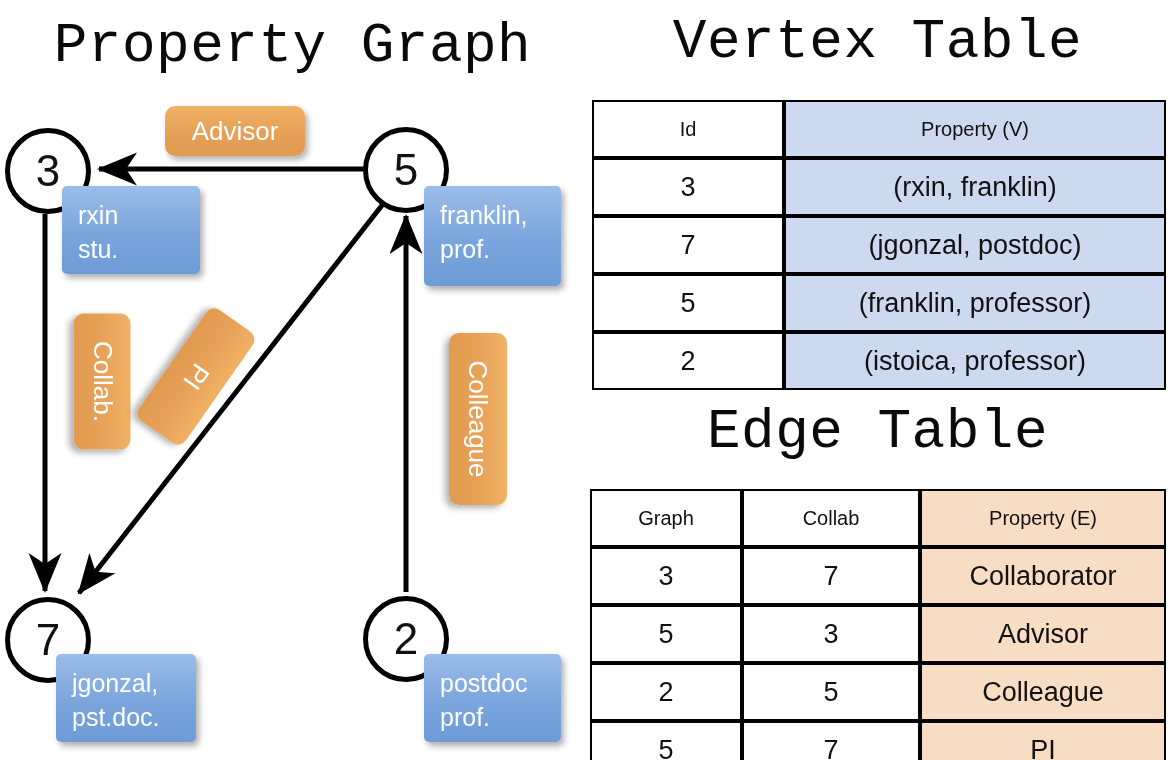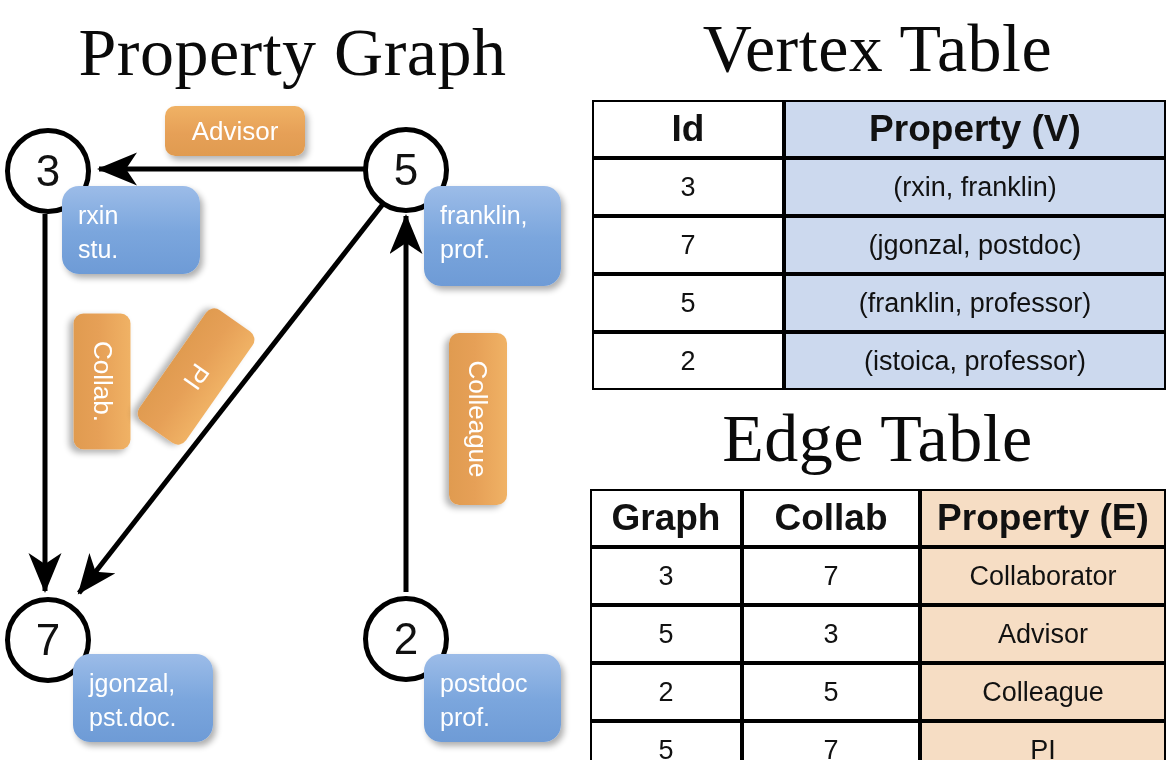--- a/index.html
+++ b/index.html
@@ -12,23 +12,23 @@
     height: 760px;
     position: relative;
     overflow: hidden;
     font-family: "Liberation Sans", sans-serif;
     color: #000000;
   }
 
   
   .title {
     position: absolute;
-    font-family: Liberation Serif, serif;
-    font-weight: 300;
-    font-size: 68px;
+    font-family: Liberation Mono, monospace;
+    font-weight: 300;
+    font-size: 56px;
     letter-spacing: 0.5px;
     color: #0a0a0a;
     white-space: nowrap;
     text-align: center;
     line-height: 1;
   }
   #title-property-graph { left: 0; top: 18px; width: 585px; }
   #title-vertex-table  { left: 585px; top: 14px; width: 585px; }
   #title-edge-table    { left: 585px; top: 404px; width: 585px; }
 
@@ -63,33 +63,33 @@
   }
   #vnode-3 { left: 5px;   top: 128px; }
   #vnode-5 { left: 363px; top: 127px; }
   #vnode-7 { left: 5px;   top: 597px; }
   #vnode-2 { left: 363px; top: 596px; }
 
   
   .blue-box {
     position: absolute;
     background: linear-gradient(to bottom, #9cbce8 0%, #7ba6dd 52%, #6e9bd6 100%);
-    border-radius: 17px;
+    border-radius: 5px;
     box-shadow: 3px 4px 6px rgba(0,0,0,0.32);
     color: #ffffff;
     font-size: 25px;
     font-weight: 300;
     line-height: 1.35;
     padding: 13px 0 0 16px;
     box-sizing: border-box;
     z-index: 8;
   }
   #bluebox-rxin     { left: 62px;  top: 186px; width: 138px; height: 88px; }
   #bluebox-franklin { left: 424px; top: 186px; width: 137px; height: 100px; }
-  #bluebox-jgonzal  { left: 73px;  top: 654px; width: 140px; height: 88px; }
+  #bluebox-jgonzal  { left: 56px;  top: 654px; width: 140px; height: 88px; }
   #bluebox-istoica  { left: 424px; top: 654px; width: 137px; height: 88px; }
 
   
   .orange-box {
     position: absolute;
     background: linear-gradient(to bottom, #f0b265 0%, #e6a057 55%, #e09b50 100%);
     border-radius: 10px;
     box-shadow: 3px 4px 6px rgba(0,0,0,0.30);
     color: #ffffff;
     font-size: 26px;
@@ -129,21 +129,21 @@
     font-weight: 300;
     font-size: 27px;
     color: #111;
     padding: 0;
     background: #ffffff;
     height: 54px;
     line-height: 54px;
     white-space: nowrap;
     overflow: hidden;
   }
-  .tbl th { font-weight: bold; font-size: 37px; }
+  .tbl th { font-weight: normal; font-size: 20px; }
 
   #vertex-table { left: 592px; top: 100px; width: 574px; }
   #vertex-table col.c-id   { width: 192px; }
   #vertex-table col.c-prop { width: 382px; }
   #vertex-table .prop-cell { background: #ccd9ee; }
 
   #edge-table { left: 590px; top: 489px; width: 576px; }
   #edge-table col.c-src  { width: 152px; }
   #edge-table col.c-dst  { width: 178px; }
   #edge-table col.c-prop { width: 246px; }

